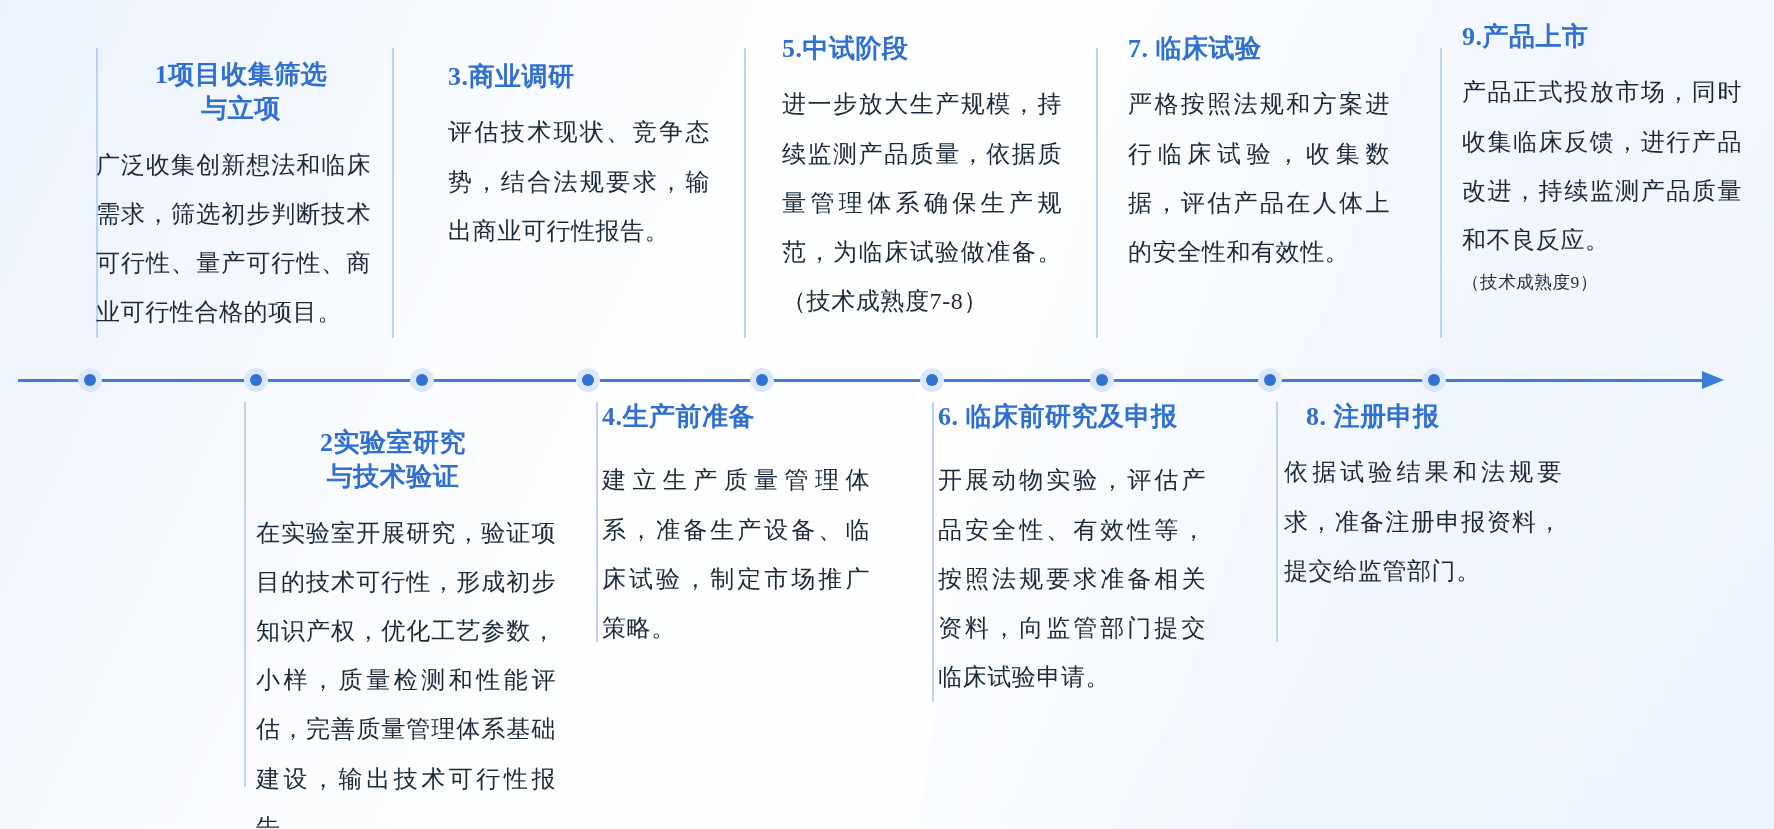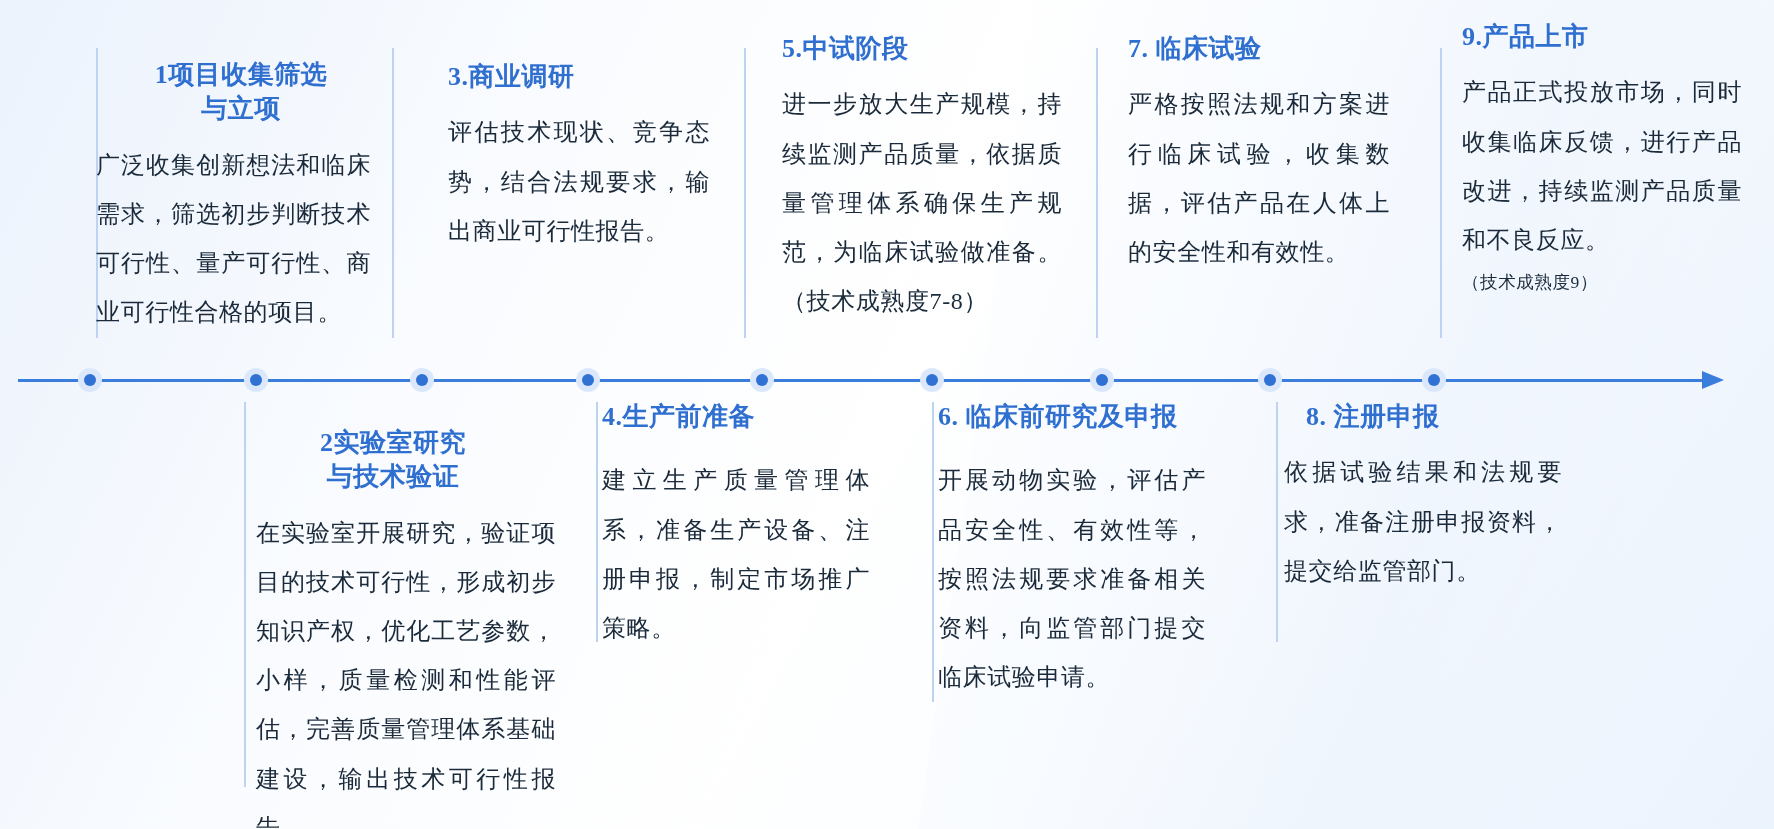--- a/index.html
+++ b/index.html
@@ -201,21 +201,21 @@
 
   <div class="step" style="left:248px; top:400px; width:320px;">
     <div class="step-title center" style="width:290px;">2实验室研究
 与技术验证</div>
     <div class="step-body" style="width:300px; margin-left:8px;">在实验室开展研究，验证项目的技术可行性，形成初步知识产权，优化工艺参数，小样，质量检测和性能评估，完善质量管理体系基础建设，输出技术可行性报告。</div>
     <div class="step-note" style="margin-left:20px;">（技术成熟度3-6）</div>
   </div>
 
   <div class="step" style="left:602px; top:400px; width:280px;">
     <div class="step-title">4.生产前准备</div>
-    <div class="step-body" style="width:268px; margin-top:22px;">建立生产质量管理体系，准备生产设备、注册申报，制定市场推广策略。</div>
+    <div class="step-body" style="width:268px; margin-top:22px;">建立生产质量管理体系，准备生产设备、临床试验，制定市场推广策略。</div>
   </div>
 
   <div class="step" style="left:938px; top:400px; width:300px;">
     <div class="step-title">6. 临床前研究及申报</div>
     <div class="step-body" style="width:268px; margin-top:22px;">开展动物实验，评估产品安全性、有效性等，按照法规要求准备相关资料，向监管部门提交临床试验申请。</div>
   </div>
 
   <div class="step" style="left:1284px; top:400px; width:300px;">
     <div class="step-title" style="padding-left:22px;">8. 注册申报</div>
     <div class="step-body" style="width:278px; margin-top:6px;">依据试验结果和法规要求，准备注册申报资料，提交给监管部门。</div>

